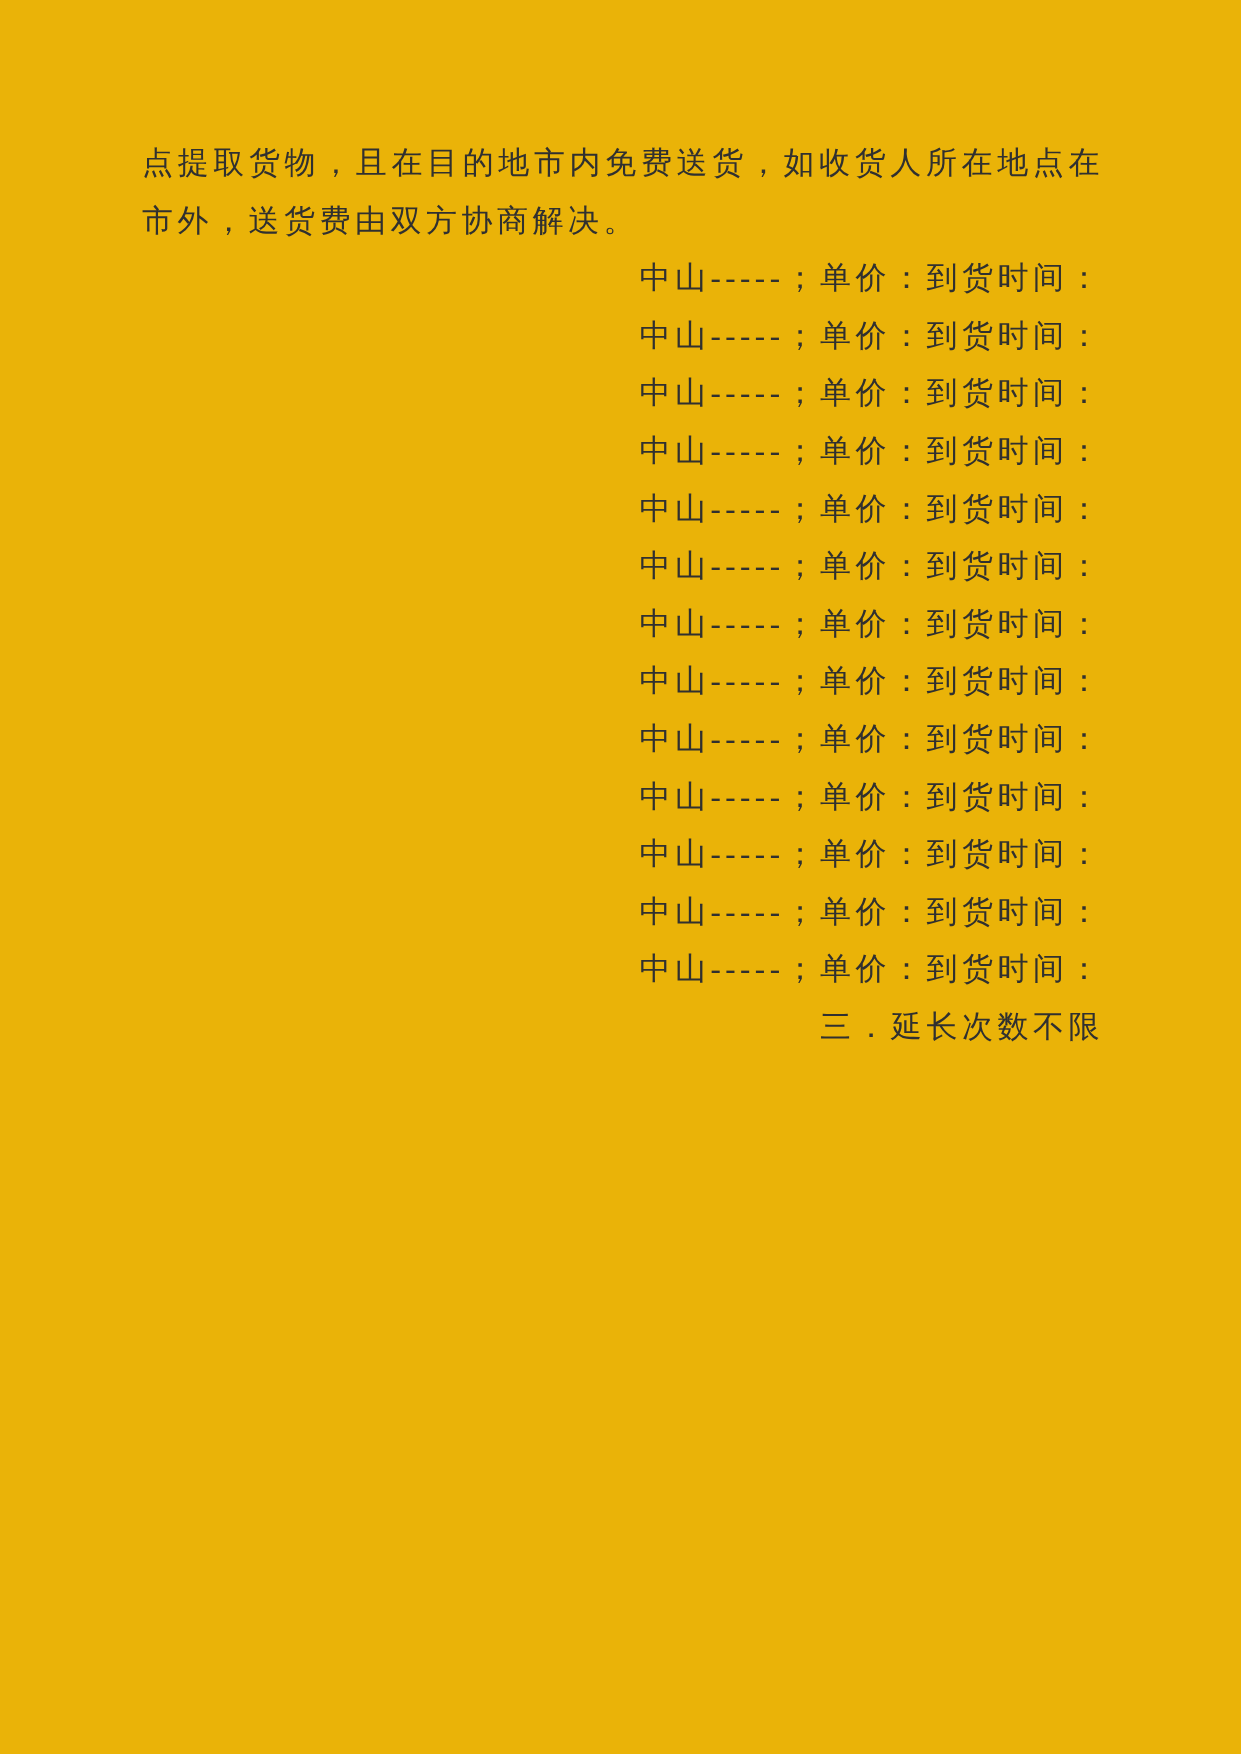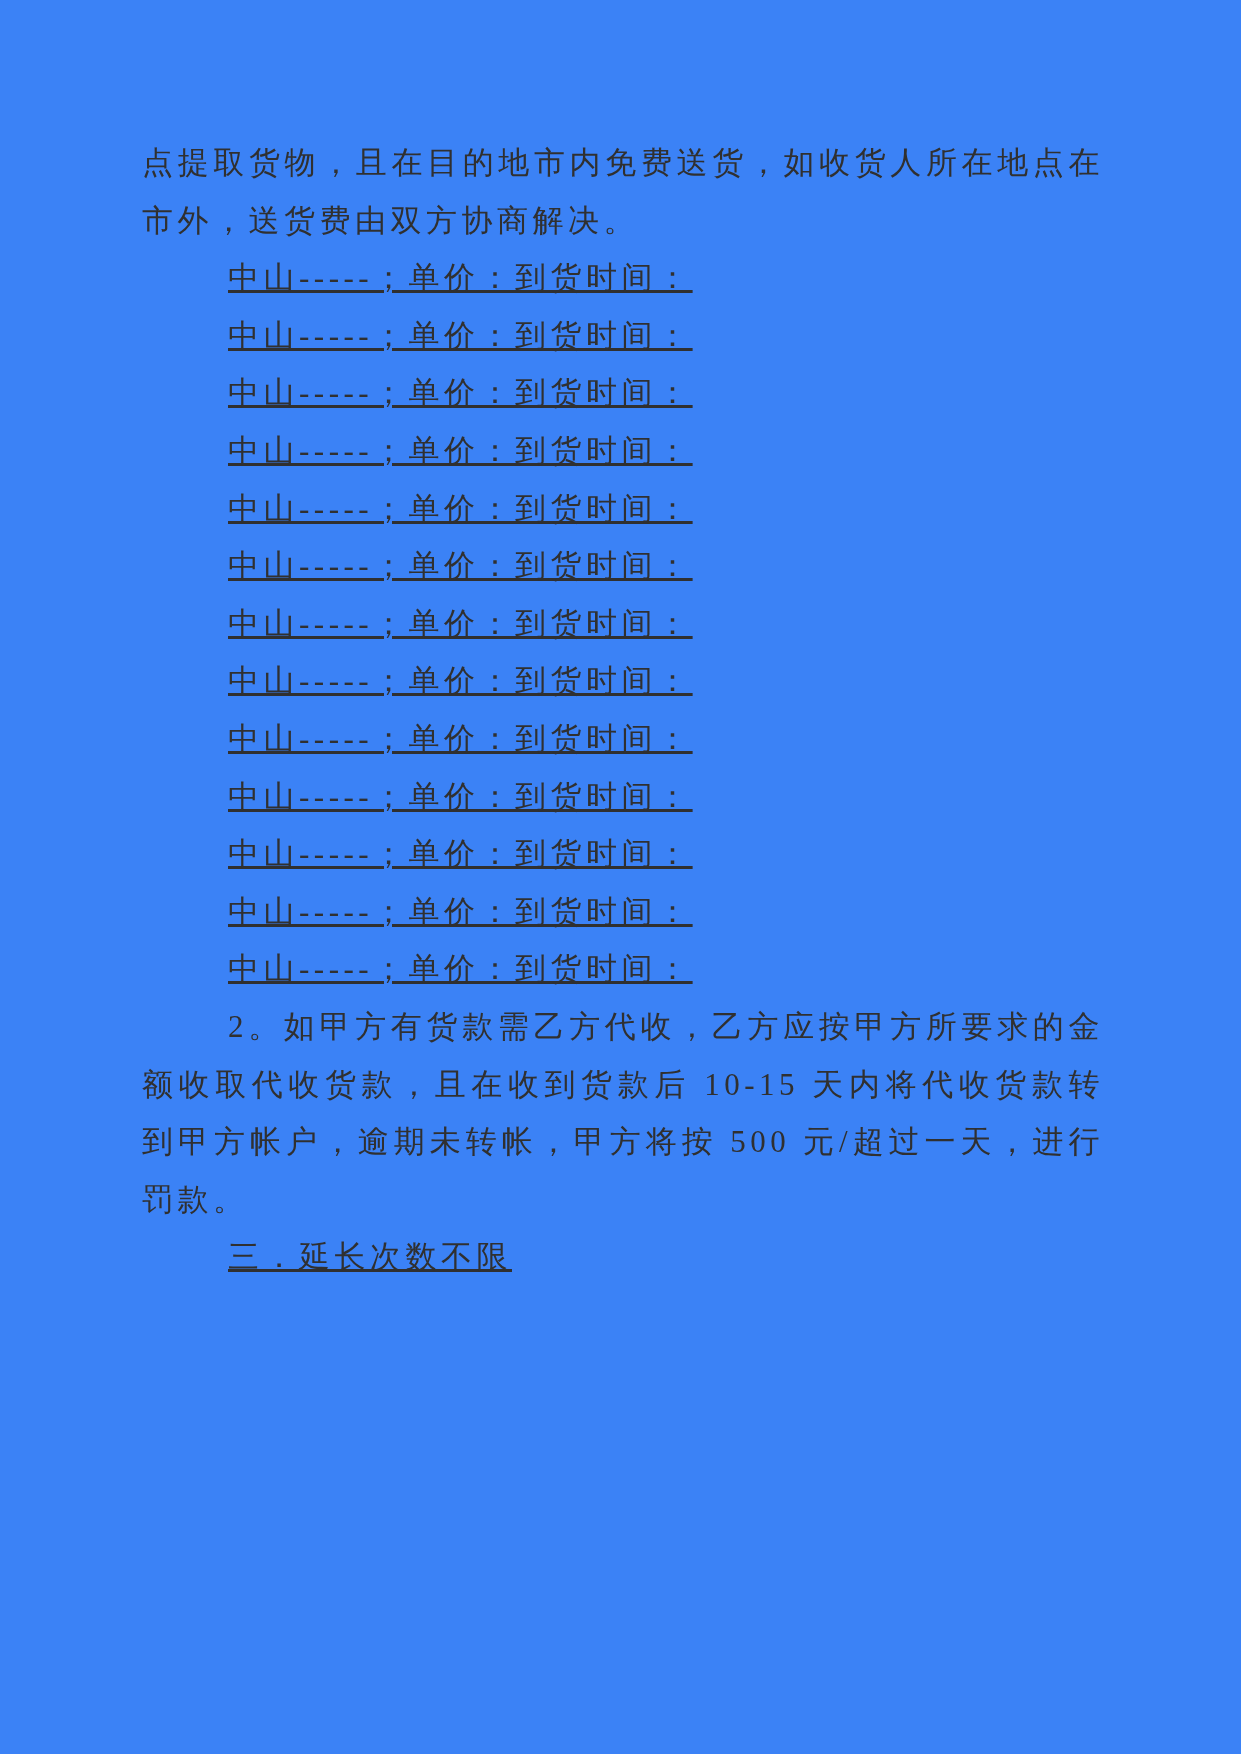--- a/index.html
+++ b/index.html
@@ -4,21 +4,21 @@
 <style>
   html, body {
     margin: 0;
     padding: 0;
     background: #ffffff;
   }
   .page {
     position: relative;
     width: 1241px;
     height: 1754px;
-    background: #3b82f6;
+    background: #eab308;
     overflow: hidden;
     font-family: "Liberation Serif", serif;
   }
   .content {
     position: absolute;
     left: 142px;
     top: 134px;
     width: 962px;
   }
   .content p {
@@ -28,22 +28,21 @@
     line-height: 57.6px;
     letter-spacing: 4.5px;
     color: #303030;
     text-align: justify;
     font-weight: 400;
   }
   .content p.indent {
     text-indent: 86px;
   }
   .content p.no-justify {
-    text-align: left;
-    text-decoration: underline;
+    text-align: right;
   }
 </style>
 </head>
 <body>
 
 <div class="page">
   <div class="content">
 
     <p>点提取货物，且在目的地市内免费送货，如收货人所在地点在市外，送货费由双方协商解决。</p>
 
@@ -54,20 +53,19 @@
     <p class="indent no-justify">中山-----；单价：到货时间：</p>
     <p class="indent no-justify">中山-----；单价：到货时间：</p>
     <p class="indent no-justify">中山-----；单价：到货时间：</p>
     <p class="indent no-justify">中山-----；单价：到货时间：</p>
     <p class="indent no-justify">中山-----；单价：到货时间：</p>
     <p class="indent no-justify">中山-----；单价：到货时间：</p>
     <p class="indent no-justify">中山-----；单价：到货时间：</p>
     <p class="indent no-justify">中山-----；单价：到货时间：</p>
     <p class="indent no-justify">中山-----；单价：到货时间：</p>
 
-    <p class="indent">2。如甲方有货款需乙方代收，乙方应按甲方所要求的金额收取代收货款，且在收到货款后 10-15 天内将代收货款转到甲方帐户，逾期未转帐，甲方将按 500 元/超过一天，进行罚款。</p>
 
     <p class="indent no-justify">三．延长次数不限</p>
 
 
 
   </div>
 </div>
 
 </body></html>

